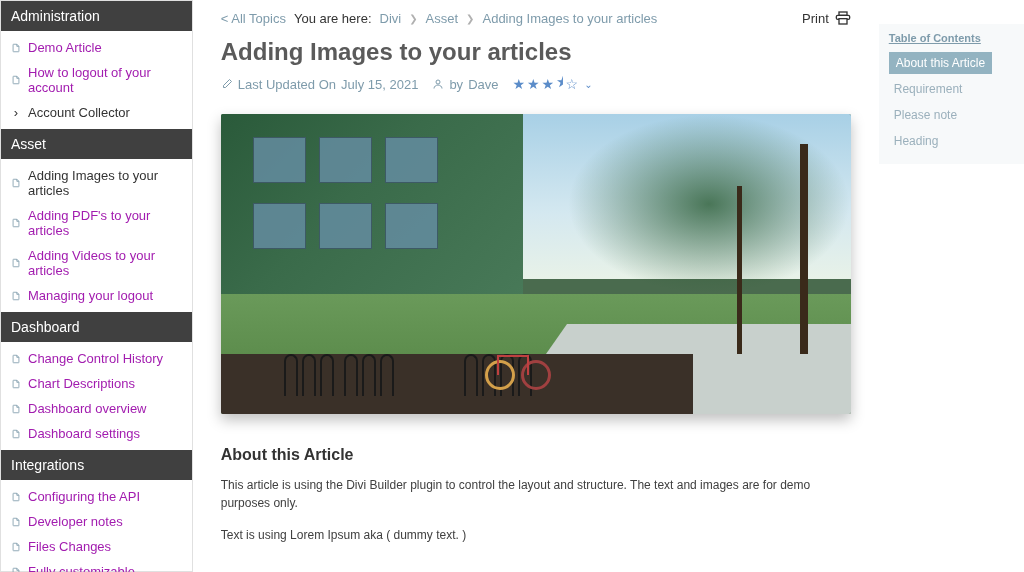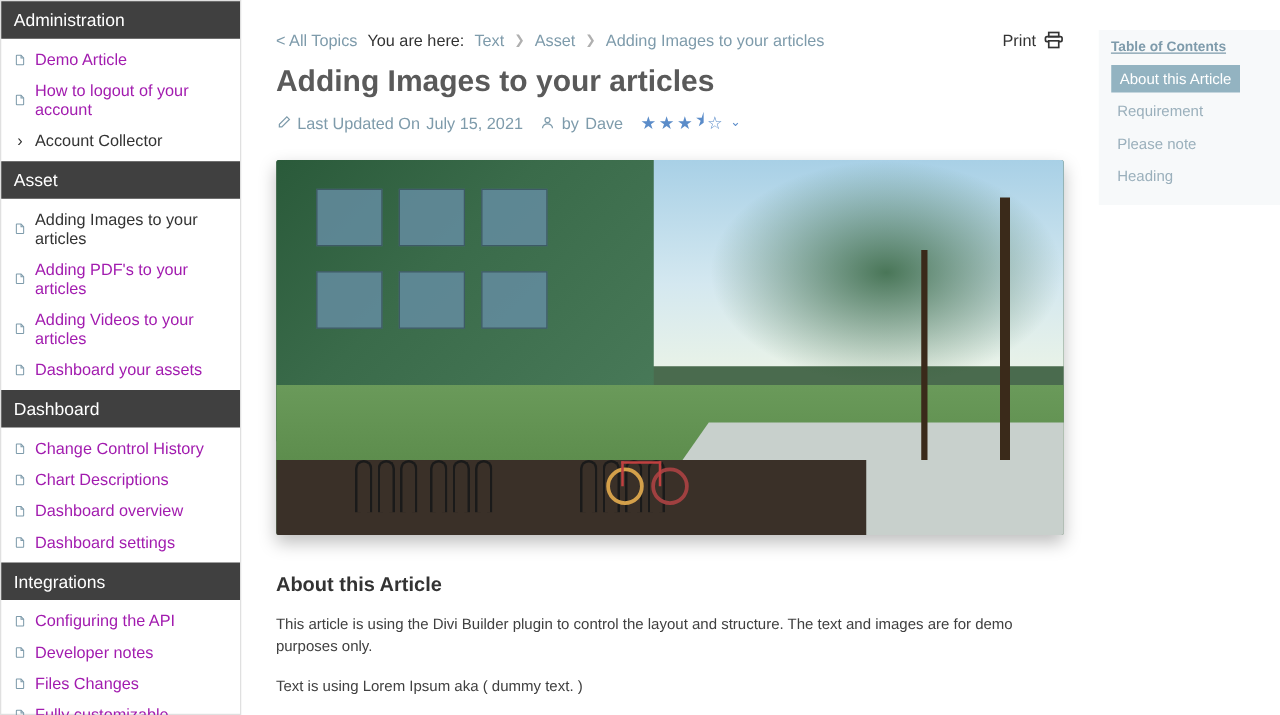--- a/index.html
+++ b/index.html
@@ -5,21 +5,21 @@
 * { box-sizing: border-box; margin: 0; padding: 0; }
 body { font-family: Arial, sans-serif; font-size: 13px; color: #333; background: #fff; width: 1024px; height: 572px; overflow: hidden; }
 .layout { display: flex; height: 100%; }
 .sidebar-left { width: 200px; border: 1px solid #e0e0e0; background: #fff; }
 .section-header { background: #404040; color: #fff; padding: 7px 10px; font-size: 14px; font-weight: 400; }
 .section-items { padding: 4px 0; }
 .sidebar-item { display: flex; align-items: center; gap: 7px; padding: 5px 10px; color: #a21caf; cursor: pointer; font-size: 13px; }
 .sidebar-item.active-text { color: #333; }
 .sidebar-item.highlighted { color: #333; }
 .sidebar-icon { width: 10px; height: 10px; display: inline-flex; align-items: center; justify-content: center; color: #7e9bab; flex: none; }
-.main { flex: 1; padding: 10px 28px; position: relative; margin-top: 14px; }
+.main { flex: 1; padding: 10px 28px; position: relative; }
 .top-row { display: flex; align-items: center; justify-content: space-between; margin-bottom: 12px; font-size: 13px; }
 .bc { display: flex; align-items: center; gap: 8px; flex-wrap: wrap; }
 .bc a { color: #7e9bab; text-decoration: none; }
 .bc .sep { color: #b0b0b0; font-size: 10px; }
 .bc .here { color: #333; }
 .print { display: flex; align-items: center; gap: 6px; color: #333; cursor: pointer; }
 h1.title { font-size: 24px; color: #5a5a5a; font-weight: 600; margin-bottom: 6px; }
 .meta { display: flex; align-items: center; gap: 14px; color: #7e9bab; font-size: 13px; flex-wrap: wrap; margin-bottom: 18px; }
 .meta-item { display: flex; align-items: center; gap: 5px; }
 .stars { color: #5b8cc9; display: flex; gap: 2px; align-items: center; }
@@ -112,21 +112,21 @@
           </span>
           <span>Adding Videos to your articles</span>
         </div>
         <div class="sidebar-item">
           <span class="sidebar-icon">
             <svg width="10" height="12" viewBox="0 0 24 24" fill="none" stroke="#7e9bab" stroke-width="2">
               <path d="M14 3H6a1 1 0 00-1 1v16a1 1 0 001 1h12a1 1 0 001-1V8l-5-5z"></path>
               <path d="M14 3v5h5"></path>
             </svg>
           </span>
-          <span>Dashboard your assets</span>
+          <span>Managing your logout</span>
         </div>
       </div>
       <div class="section-header">Dashboard</div>
       <div class="section-items">
         <div class="sidebar-item">
           <span class="sidebar-icon">
             <svg width="10" height="12" viewBox="0 0 24 24" fill="none" stroke="#7e9bab" stroke-width="2">
               <path d="M14 3H6a1 1 0 00-1 1v16a1 1 0 001 1h12a1 1 0 001-1V8l-5-5z"></path>
               <path d="M14 3v5h5"></path>
             </svg>
@@ -200,21 +200,21 @@
           <span>Fully customizable</span>
         </div>
       </div>
     </div>
 
   <div class="main">
     <div class="top-row">
       <div class="bc">
         <a href="#">&lt; All Topics</a>
         <span class="here">You are here:</span>
-        <a href="#">Text</a>
+        <a href="#">Divi</a>
         <span class="sep">❯</span>
         <a href="#">Asset</a>
         <span class="sep">❯</span>
         <a href="#">Adding Images to your articles</a>
       </div>
       <div class="print">
         <span>Print</span>
         <svg width="16" height="16" viewBox="0 0 24 24" fill="none" stroke="#333" stroke-width="2">
             <rect x="6" y="3" width="12" height="5"></rect>
             <path d="M6 14H4a2 2 0 01-2-2V10a2 2 0 012-2h16a2 2 0 012 2v2a2 2 0 01-2 2h-2"></path>

